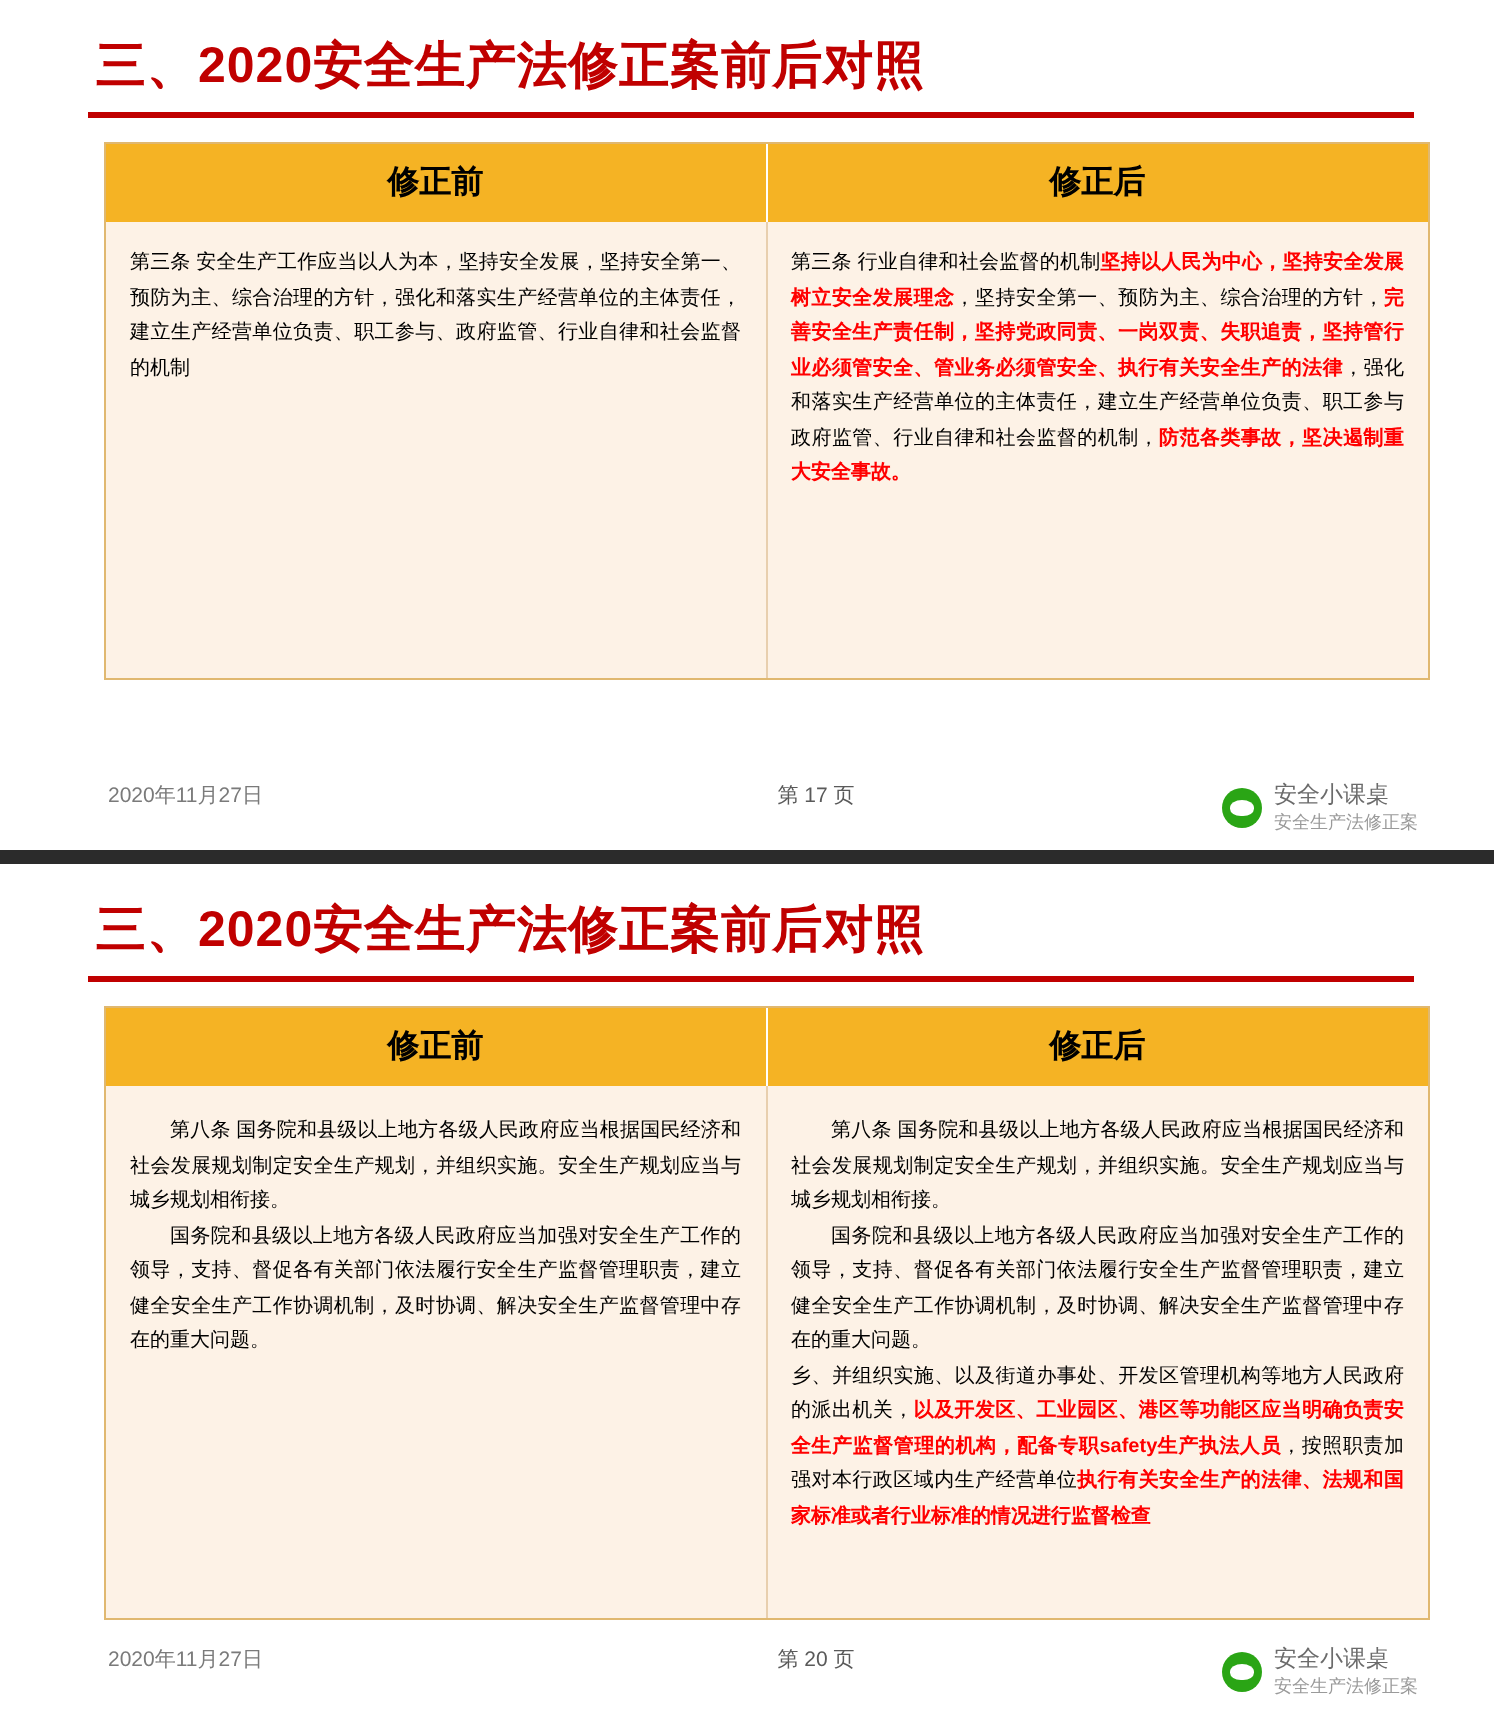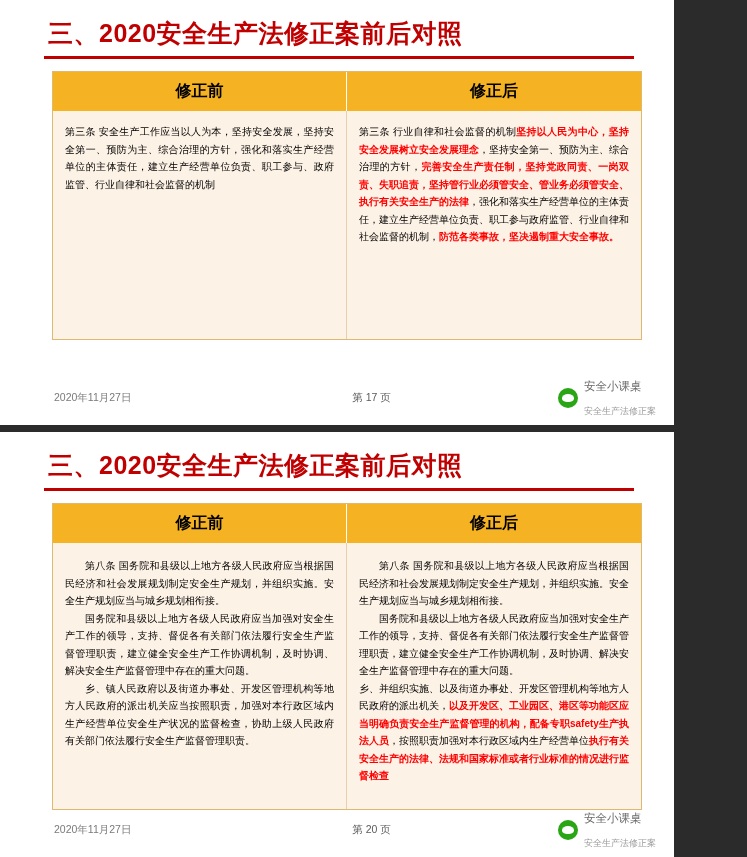--- a/index.html
+++ b/index.html
@@ -5,21 +5,21 @@
   html, body {
     margin: 0;
     padding: 0;
     background: #2b2b2b;
   }
   body {
     width: 747px;
     font-family: "Liberation Sans", sans-serif;
   }
   .page {
-    width: 674px;
+    width: 747px;
     background: #ffffff;
     position: relative;
     box-sizing: border-box;
     padding: 0;
     overflow: hidden;
   }
   .page-1 { height: 425px; }
   .page-2 { height: 425px; margin-top: 7px; }
 
   .slide-title {
@@ -89,21 +89,21 @@
   .footer .pageno {
     position: absolute;
     left: 50%;
     transform: translateX(-50%);
     top: 2px;
     color: #5a5a5a;
     margin-left: 36px;
   }
   .wechat {
     position: absolute;
-    right: 18px;
+    right: 38px;
     bottom: 8px;
     display: flex;
     align-items: center;
     gap: 6px;
   }
   .wechat .avatar {
     width: 20px; height: 20px;
     border-radius: 50%;
     background: #2aa515;
     position: relative;
@@ -122,21 +122,20 @@
     flex-direction: column;
     line-height: 1.25;
   }
   .wechat .wname {
     font-size: 11.5px;
     color: #6b6b6b;
   }
   .wechat .wsub {
     font-size: 9px;
     color: #9a9a9a;
-    margin-top: 12px;
   }
 </style>
 </head>
 <body>
 
 <div class="page page-1">
   <div class="slide-title">三、2020安全生产法修正案前后对照</div>
   <div class="title-rule"></div>
 
   <div class="table-wrap">
@@ -171,21 +170,20 @@
 
   <div class="table-wrap">
     <div class="thead">
       <div class="th left">修正前</div>
       <div class="th right">修正后</div>
     </div>
     <div class="tbody">
       <div class="td left">
         <span class="indent">第八条 国务院和县级以上地方各级人民政府应当根据国民经济和社会发展规划制定安全生产规划，并组织实施。安全生产规划应当与城乡规划相衔接。</span>
         <span class="indent">国务院和县级以上地方各级人民政府应当加强对安全生产工作的领导，支持、督促各有关部门依法履行安全生产监督管理职责，建立健全安全生产工作协调机制，及时协调、解决安全生产监督管理中存在的重大问题。</span>
-        <span class="indent">乡、镇人民政府以及街道办事处、开发区管理机构等地方人民政府的派出机关应当按照职责，加强对本行政区域内生产经营单位安全生产状况的监督检查，协助上级人民政府有关部门依法履行安全生产监督管理职责。</span>
       </div>
       <div class="td right">
         <span class="indent">第八条 国务院和县级以上地方各级人民政府应当根据国民经济和社会发展规划制定安全生产规划，并组织实施。安全生产规划应当与城乡规划相衔接。</span>
         <span class="indent">国务院和县级以上地方各级人民政府应当加强对安全生产工作的领导，支持、督促各有关部门依法履行安全生产监督管理职责，建立健全安全生产工作协调机制，及时协调、解决安全生产监督管理中存在的重大问题。</span>
         <span>乡、并组织实施、以及街道办事处、开发区管理机构等地方人民政府的派出机关，</span><span class="red">以及开发区、工业园区、港区等功能区应当明确负责安全生产监督管理的机构，配备专职safety生产执法人员</span><span>，按照职责加强对本行政区域内生产经营单位</span><span class="red">执行有关安全生产的法律、法规和国家标准或者行业标准的情况进行监督检查</span>
       </div>
     </div>
   </div>
 
   <div class="footer">

